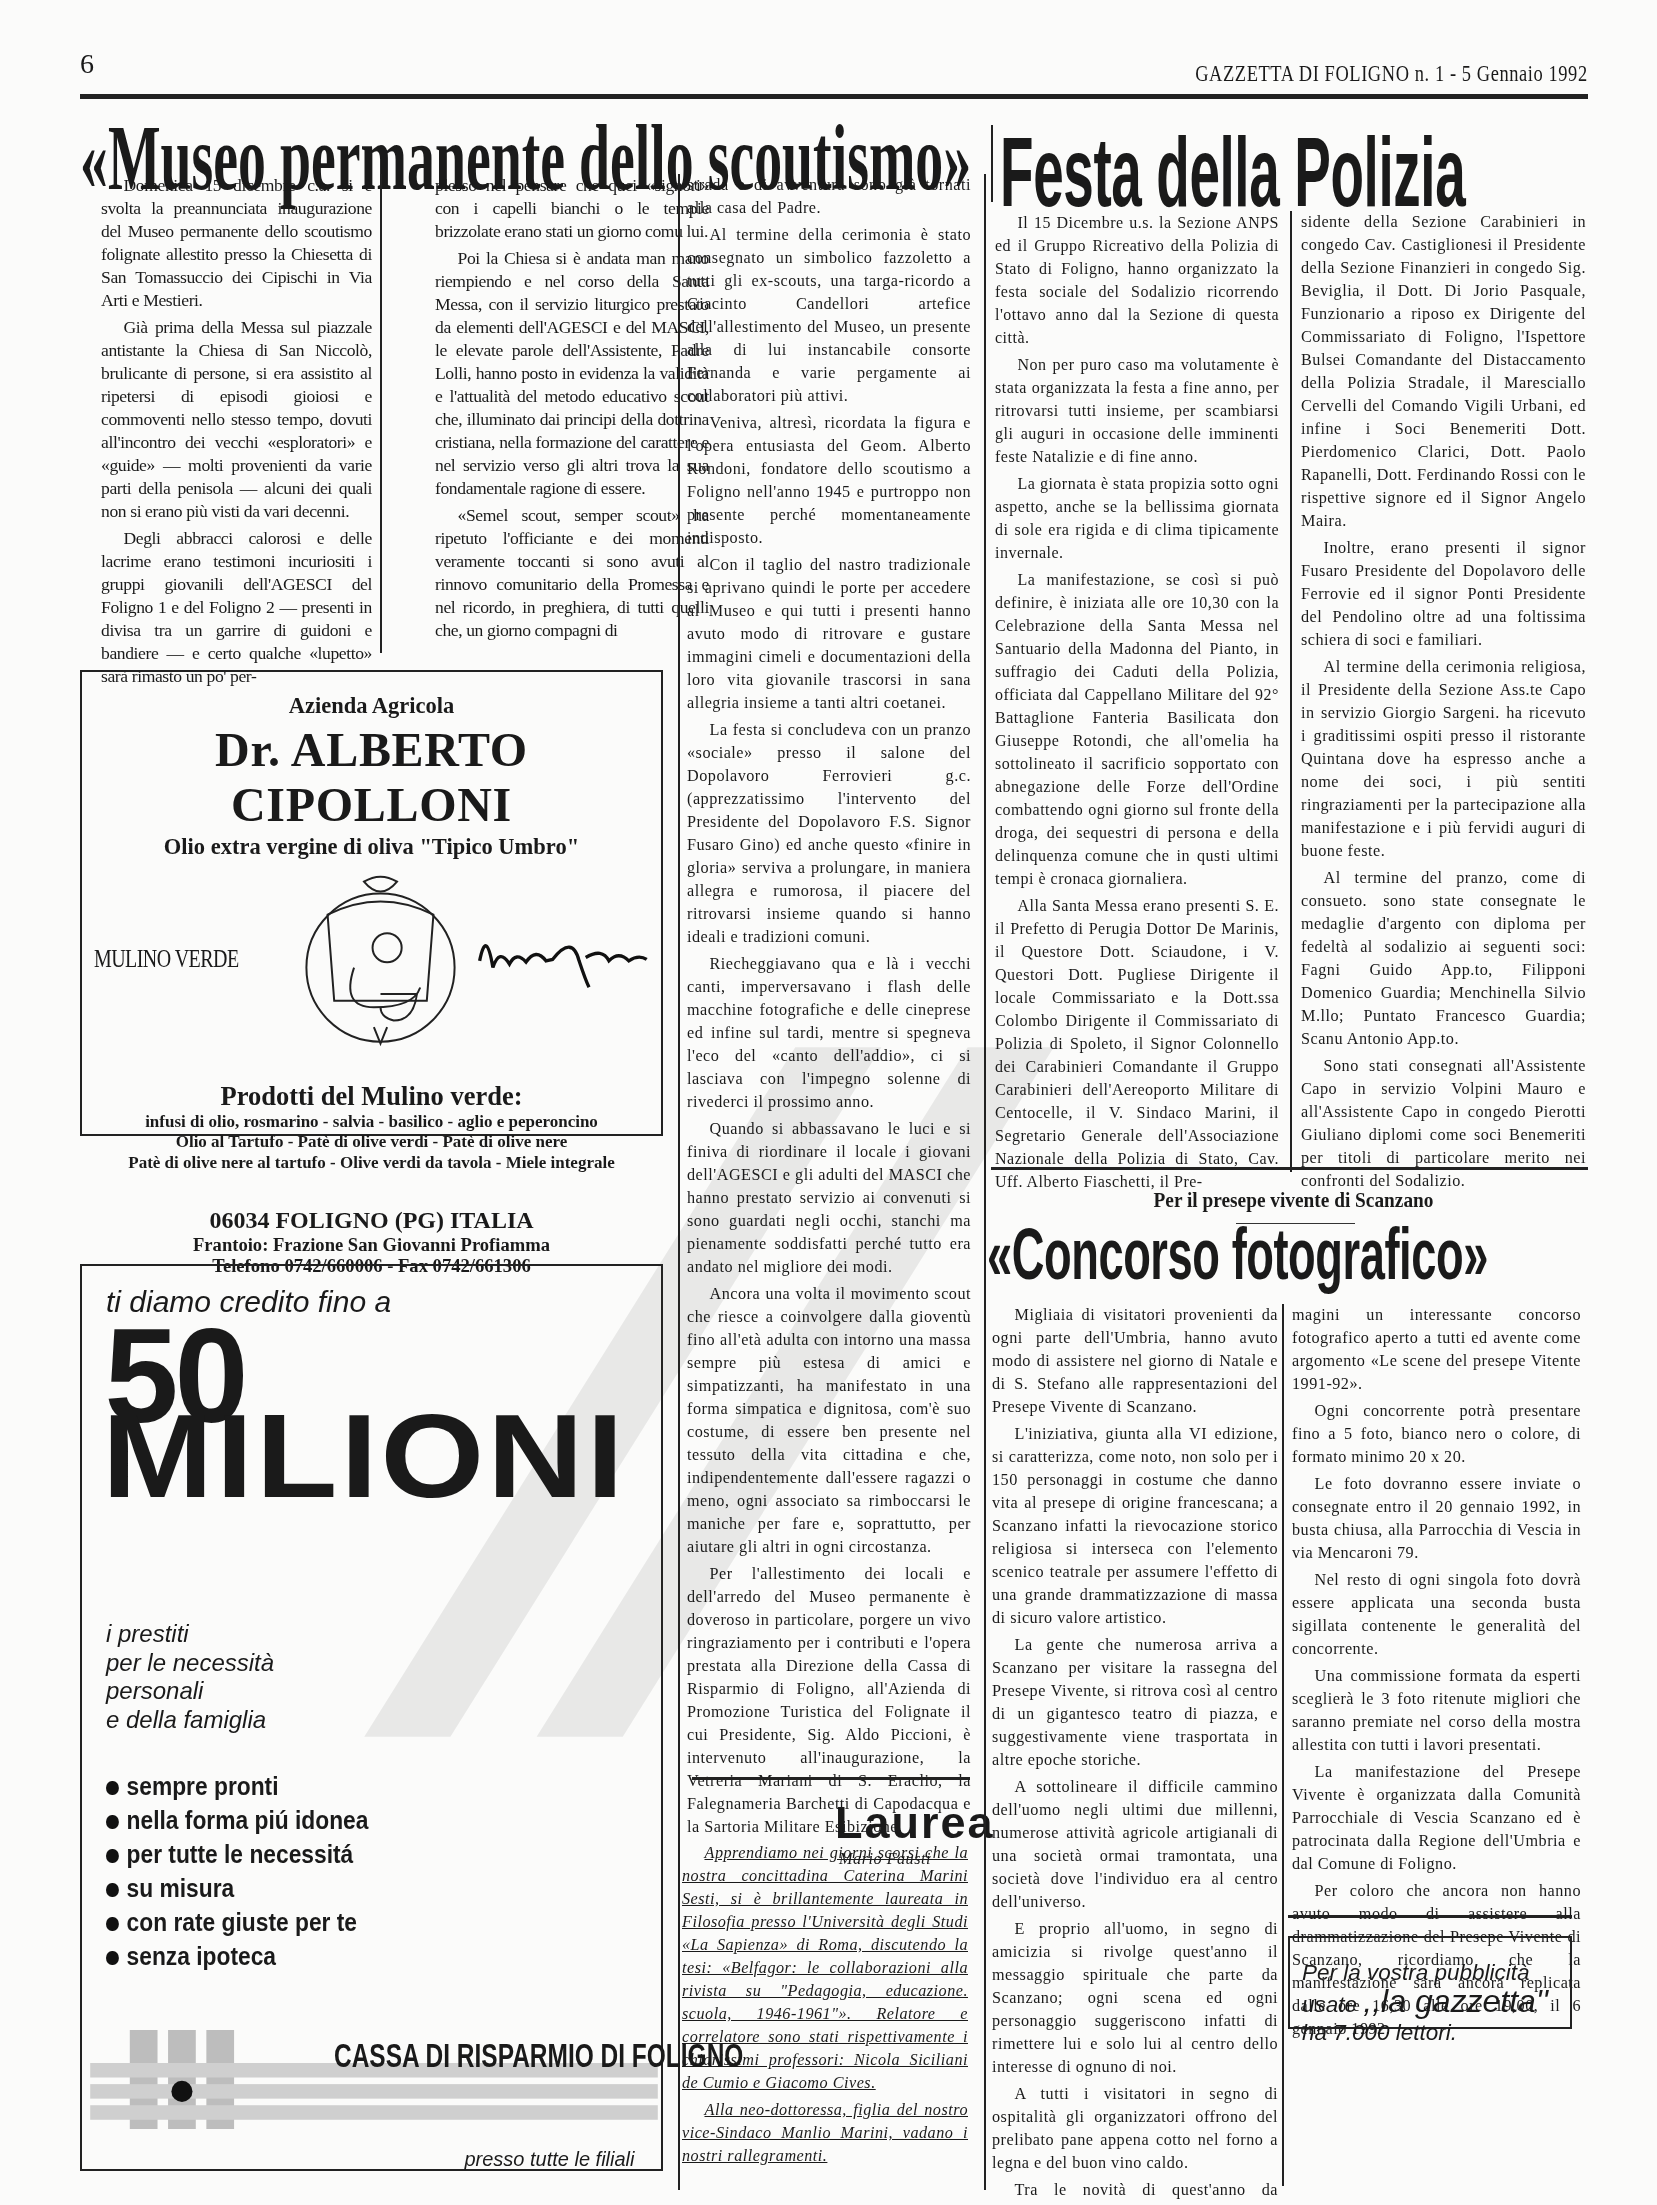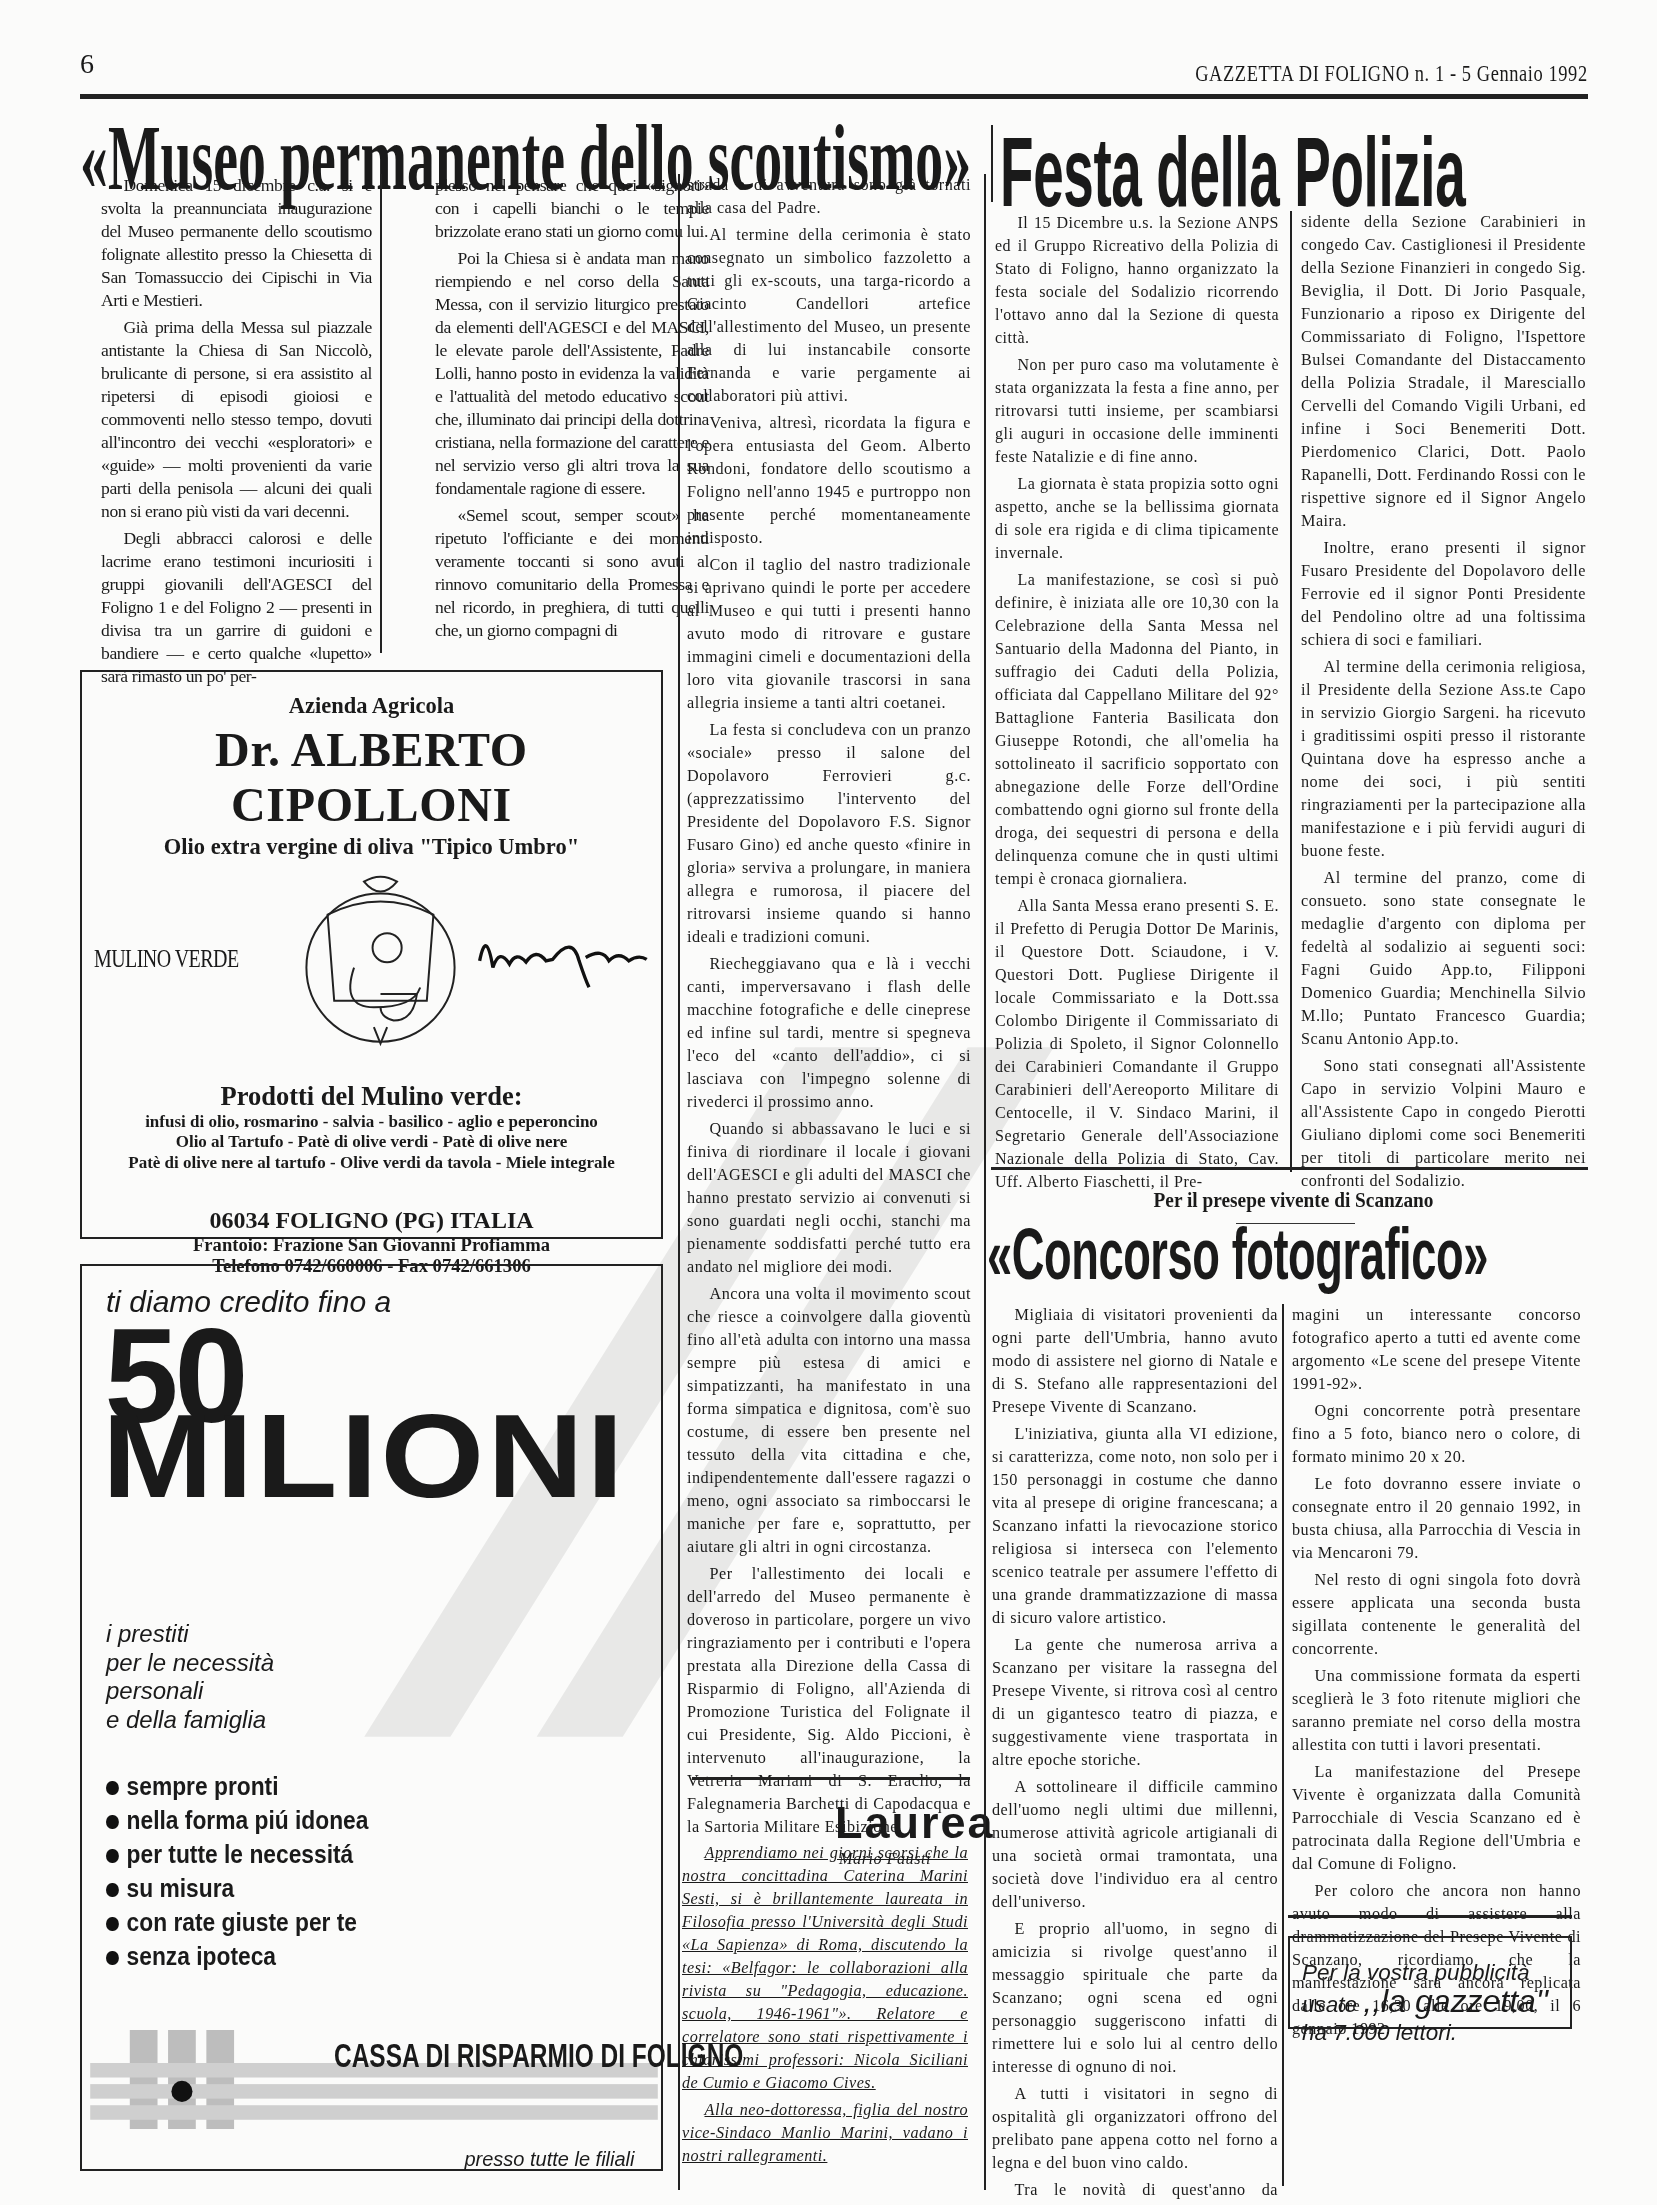--- a/index.html
+++ b/index.html
@@ -19,21 +19,21 @@
   .vrule { background:#222; width:2px; }
 
   
   .col { font-size:17.6px; line-height:23px; text-align:justify; hyphens:auto; }
   .col p { margin:0 0 4px 0; text-indent:22.5px; }
   .col.condtxt { font-family:"Liberation Serif", serif; letter-spacing:-0.4px; }
   .col.wide { font-family:"Liberation Serif", serif; letter-spacing:0.5px; }
   .sig { text-align:right; font-style:italic; margin-top:9.3px; padding-right:40px; }
 
   
-  #ad1 { left:80px; top:670px; width:583px; height:569px; border:2px solid #222; box-sizing:border-box; text-align:center; font-family:"Liberation Serif", serif; }
+  #ad1 { left:80px; top:670px; width:583px; height:466px; border:2px solid #222; box-sizing:border-box; text-align:center; font-family:"Liberation Serif", serif; }
   #ad1 .l1 { font-size:22.5px; font-weight:bold; margin-top:21px; }
   #ad1 .l2 { font-size:48px; font-weight:bold; margin-top:2.7px; letter-spacing:0.7px; }
   #ad1 .l3 { font-size:22.5px; font-weight:bold; margin-top:2.7px; }
   #ad1 .logo-row { position:relative; height:199px; margin-top:14.6px; }
   #ad1 .mulino { position:absolute; left:12px; top:70px; font-size:25px; transform:scaleX(0.8); transform-origin:left; letter-spacing:-0.7px; }
   #ad1 .emblem { position:absolute; left:219px; top:0; width:159px; height:172px; }
   #ad1 .signature { position:absolute; left:391px; top:46px; width:179px; height:73px; }
   #ad1 .prod-title { font-size:26.5px; font-weight:bold; margin-top:6.6px; }
   #ad1 .prod { font-size:17px; font-weight:bold; line-height:20.6px; }
   #ad1 .addr1 { font-size:24px; font-weight:bold; margin-top:34px; }

